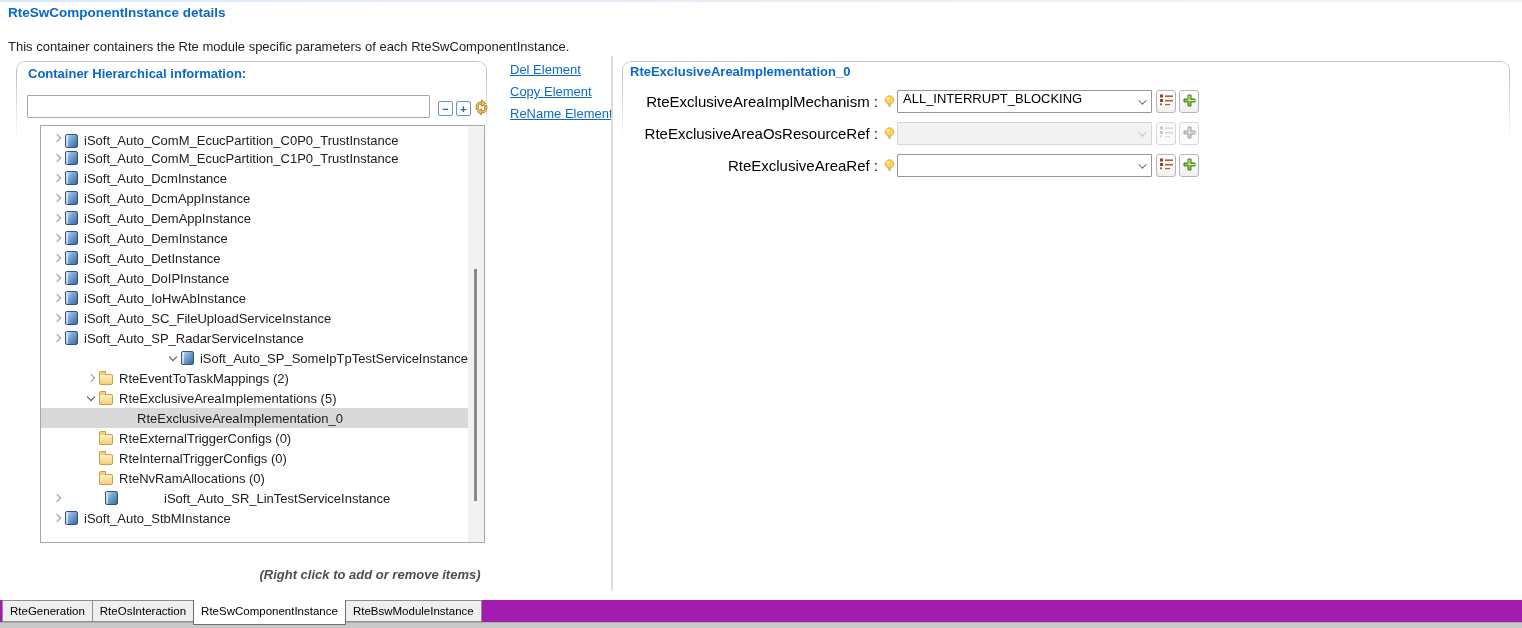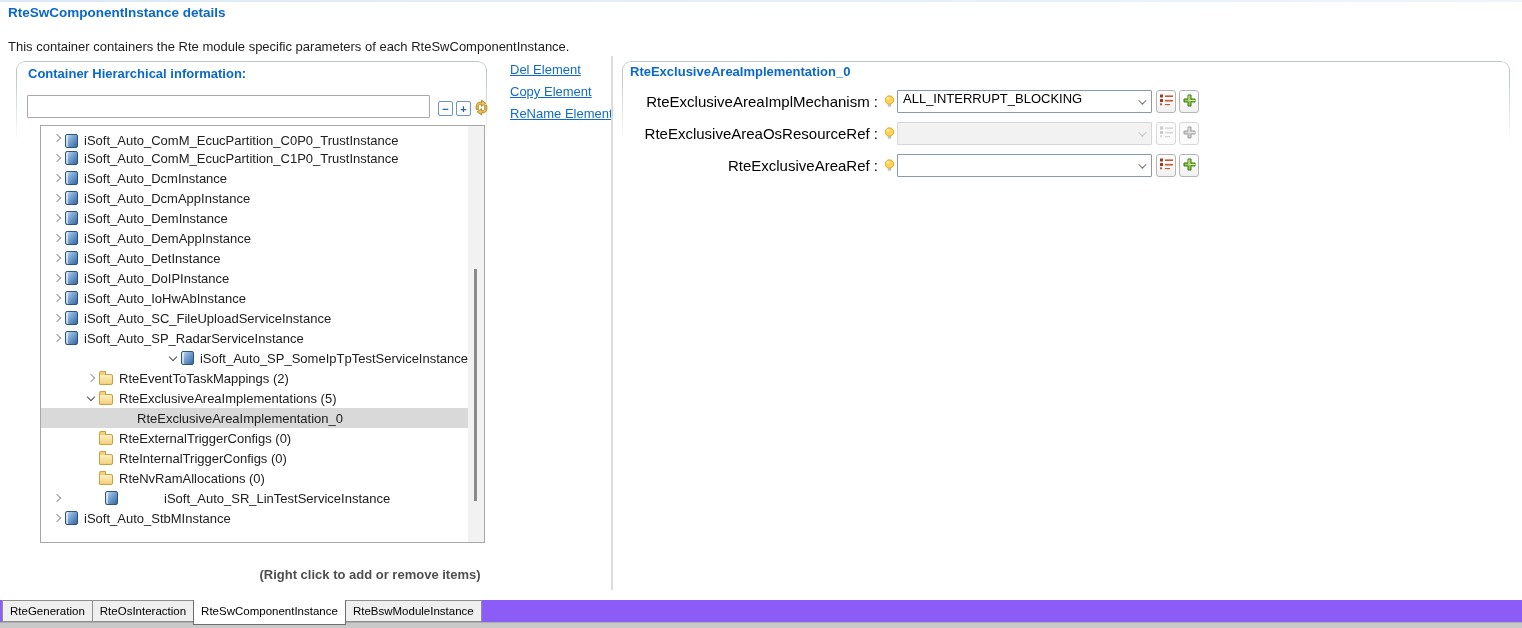--- a/index.html
+++ b/index.html
@@ -52,21 +52,21 @@
     background:linear-gradient(130deg,#c7dcf2 0%,#7fa9d6 40%,#38679f 100%);
     box-shadow:inset 2px 0 0 rgba(255,255,255,.55);}
   .ic-folder{width:14px;height:11px;flex:0 0 14px;position:relative;margin-top:2px;
     background:linear-gradient(#fdf0c6,#f3cf78);border:1px solid #c9a23e;border-radius:1px 2px 2px 1px;}
   .ic-folder::before{content:'';position:absolute;left:-1px;top:-4px;width:5px;height:3px;
     background:#f3cf78;border:1px solid #c9a23e;border-bottom:none;border-radius:2px 1px 0 0;}
   .tree-scrollbar{position:absolute;top:0;right:0;width:16px;height:100%;background:#f2f2f2;}
   .tree-thumb{position:absolute;left:6px;top:143px;width:3px;height:232px;background:#8a8a8a;}
 
   .tree-hint{position:absolute;left:150px;top:567px;width:440px;text-align:center;
-    font-size:13px;font-weight:bold;color:#4f4f4f;}
+    font-size:13px;font-weight:bold;font-style:italic;color:#4f4f4f;}
 
   
   .action-link{position:absolute;left:510px;font-size:13px;color:#0f6cc4;
     text-decoration:underline;cursor:pointer;white-space:nowrap;}
   .vdivider{position:absolute;left:611px;top:56px;width:2px;height:534px;background:#dcdcdc;}
 
   
   .field-row{position:absolute;left:630px;height:23px;display:flex;align-items:center;}
   .field-label{width:248px;text-align:right;font-size:15px;color:#000000;white-space:nowrap;}
   .bulb{margin-left:6px;width:11px;height:14px;flex:0 0 11px;}
@@ -78,21 +78,21 @@
   .combo.disabled{background:#f2f2f2;border-color:#d6d6d6;cursor:default;}
   .combo.disabled .combo-arrow{border-color:#c4c4c4;}
   .mini-btn{width:20px;height:23px;border:1px solid #b5b5b5;border-radius:3px;
     background:linear-gradient(#ffffff,#f1f1f1);display:flex;align-items:center;
     justify-content:center;padding:0;cursor:pointer;}
   .mini-btn.disabled{border-color:#d8d8d8;background:#fbfbfb;cursor:default;}
   .btn-list{margin-left:4px;}
   .btn-add{margin-left:3px;}
 
   
-  .tabbar{position:absolute;left:0;right:0;bottom:0;height:28px;background:#8b5cf6;}
+  .tabbar{position:absolute;left:0;right:0;bottom:0;height:28px;background:#a21caf;}
   .tabbar-strip{position:absolute;left:0;right:0;bottom:0;height:6px;background:#c9c9c9;
     border-top:1px solid #adadad;}
   .tabs-row{position:absolute;left:2px;top:0;display:flex;align-items:flex-start;}
   .tab{height:22px;line-height:21px;padding:0 7px;font-size:11.5px;color:#000;background:#efefef;
     border:1px solid #8f8f8f;margin-right:-1px;white-space:nowrap;cursor:pointer;}
   .tab.active{height:25px;line-height:22px;background:#fff;border:1px solid #6e6e6e;
     border-top:none;position:relative;z-index:2;}
 </style>
 </head>
 <body>
@@ -141,26 +141,26 @@
           <span>iSoft_Auto_DcmInstance</span>
         </div>
         <div class="tree-row" style="padding-left: 10px;">
           <span class="exp collapsed"></span>
           <span class="ic ic-module"></span>
           <span>iSoft_Auto_DcmAppInstance</span>
         </div>
         <div class="tree-row" style="padding-left: 10px;">
           <span class="exp collapsed"></span>
           <span class="ic ic-module"></span>
+          <span>iSoft_Auto_DemAppInstance</span>
+        </div>
+        <div class="tree-row" style="padding-left: 10px;">
+          <span class="exp collapsed"></span>
+          <span class="ic ic-module"></span>
           <span>iSoft_Auto_DemInstance</span>
-        </div>
-        <div class="tree-row" style="padding-left: 10px;">
-          <span class="exp collapsed"></span>
-          <span class="ic ic-module"></span>
-          <span>iSoft_Auto_DemAppInstance</span>
         </div>
         <div class="tree-row" style="padding-left: 10px;">
           <span class="exp collapsed"></span>
           <span class="ic ic-module"></span>
           <span>iSoft_Auto_DetInstance</span>
         </div>
         <div class="tree-row" style="padding-left: 10px;">
           <span class="exp collapsed"></span>
           <span class="ic ic-module"></span>
           <span>iSoft_Auto_DoIPInstance</span>

